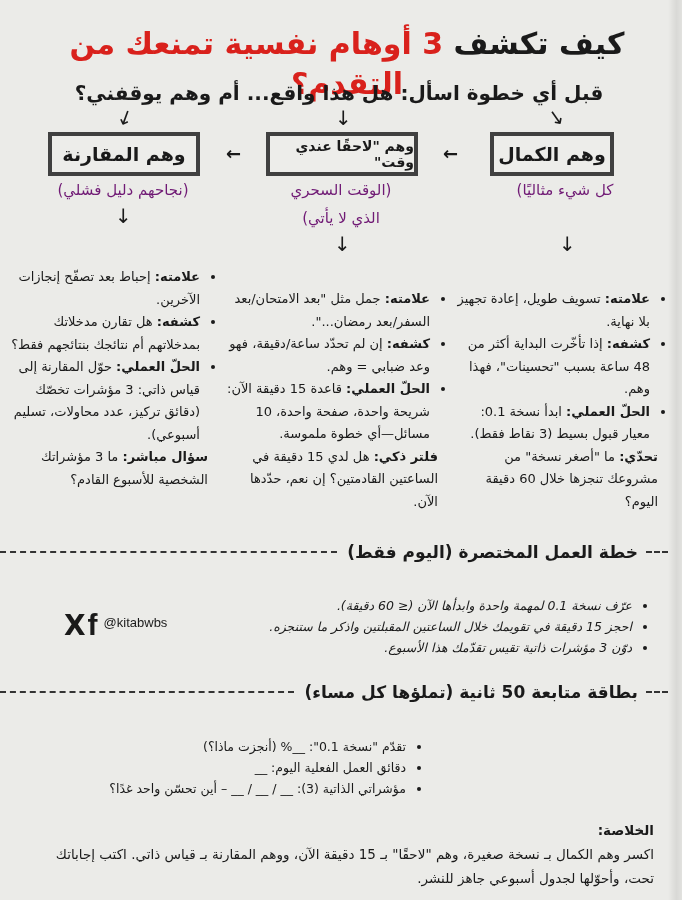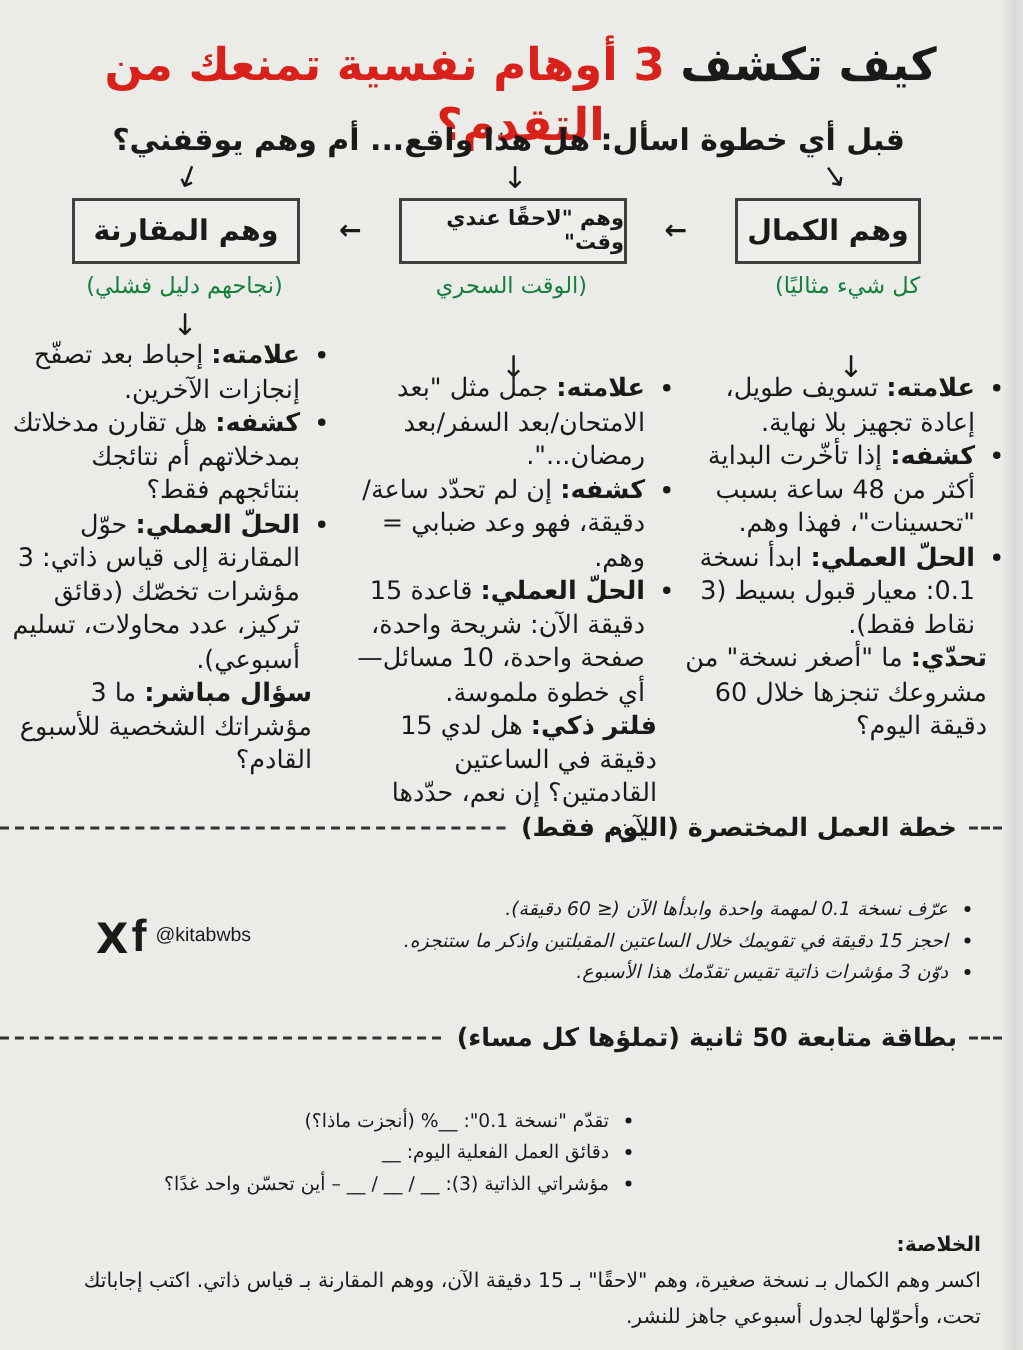--- a/index.html
+++ b/index.html
@@ -10,25 +10,25 @@
     color:#1a1a1a;
   }
   .edge { position:absolute; top:0; right:0; width:14px; height:900px;
     background:linear-gradient(to right, rgba(0,0,0,0) 0%, rgba(0,0,0,0.08) 60%, rgba(0,0,0,0.04) 100%); }
   .title { position:absolute; top:24px; left:12px; width:670px; text-align:center; direction:rtl;
     font-size:30px; font-weight:bold; line-height:40px; }
   .title .red { color:#d9211c; }
   .subtitle { position:absolute; top:80px; left:0; width:678px; text-align:center; direction:rtl;
     font-size:20px; font-weight:bold; line-height:26px; }
   .arrow-down { position:absolute; font-size:20px; line-height:20px; }
-  .box { position:absolute; border:2px solid #404040; background:#ededea; display:flex; align-items:center;
+  .box { position:absolute; border:4px solid #404040; background:#ededea; display:flex; align-items:center;
     justify-content:center; font-weight:bold; direction:rtl; box-sizing:border-box; }
   .harrow { position:absolute; font-size:18px; font-weight:bold; }
-  .sub { position:absolute; color:#15803d; text-align:center; direction:rtl; font-size:15px; line-height:28px; }
-  .col { position:absolute; direction:rtl; font-size:17px; line-height:22.5px; }
+  .sub { position:absolute; color:#701a75; text-align:center; direction:rtl; font-size:15px; line-height:28px; }
+  .col { position:absolute; direction:rtl; font-size:13px; line-height:22.5px;margin-top:40px; }
   .col ul { margin:0; padding:0 18px 0 0; list-style:disc; }
   .col li { margin:0; }
   .col b { font-weight:bold; }
   .col .extra { padding-right:10px; }
   .section-head { position:absolute; left:0; width:668px; display:flex; align-items:center; direction:rtl; }
   .section-head .dash-r { width:22px; border-top:2px dashed #333; margin-left:8px; }
   .section-head .txt { font-size:17px; font-weight:bold; white-space:nowrap; }
   .section-head .dash-l { flex:1; border-top:2px dashed #333; margin-right:10px; }
   .list { position:absolute; direction:rtl; font-size:12.5px; line-height:21px; }
   .list ul { margin:0; padding:0 16px 0 0; }
@@ -62,20 +62,21 @@
 <div class="harrow" style="top:143px; left:226px;">←</div>
 <div class="box" style="top:132px; left:48px; width:152px; height:44px; font-size:19px;">
     <span>وهم المقارنة</span>
   </div>
 
 <div class="sub" style="top:176px; left:480px; width:170px;">
   <div>كل شيء مثاليًا)</div>
 </div>
 <div class="sub" style="top:176px; left:256px; width:170px;">
   <div>(الوقت السحري</div>
+  <div>الذي لا يأتي)</div>
 </div>
 <div class="sub" style="top:176px; left:38px; width:170px;">
   <div>(نجاحهم دليل فشلي)</div>
 </div>
 
 <div class="arrow-down" style="top:234px; left:559px;">↓</div>
 <div class="arrow-down" style="top:234px; left:334px;">↓</div>
 <div class="arrow-down" style="top:206px; left:115px;">↓</div>
 
 <div class="col" style="top:248px; left:456px; width:212px;">

